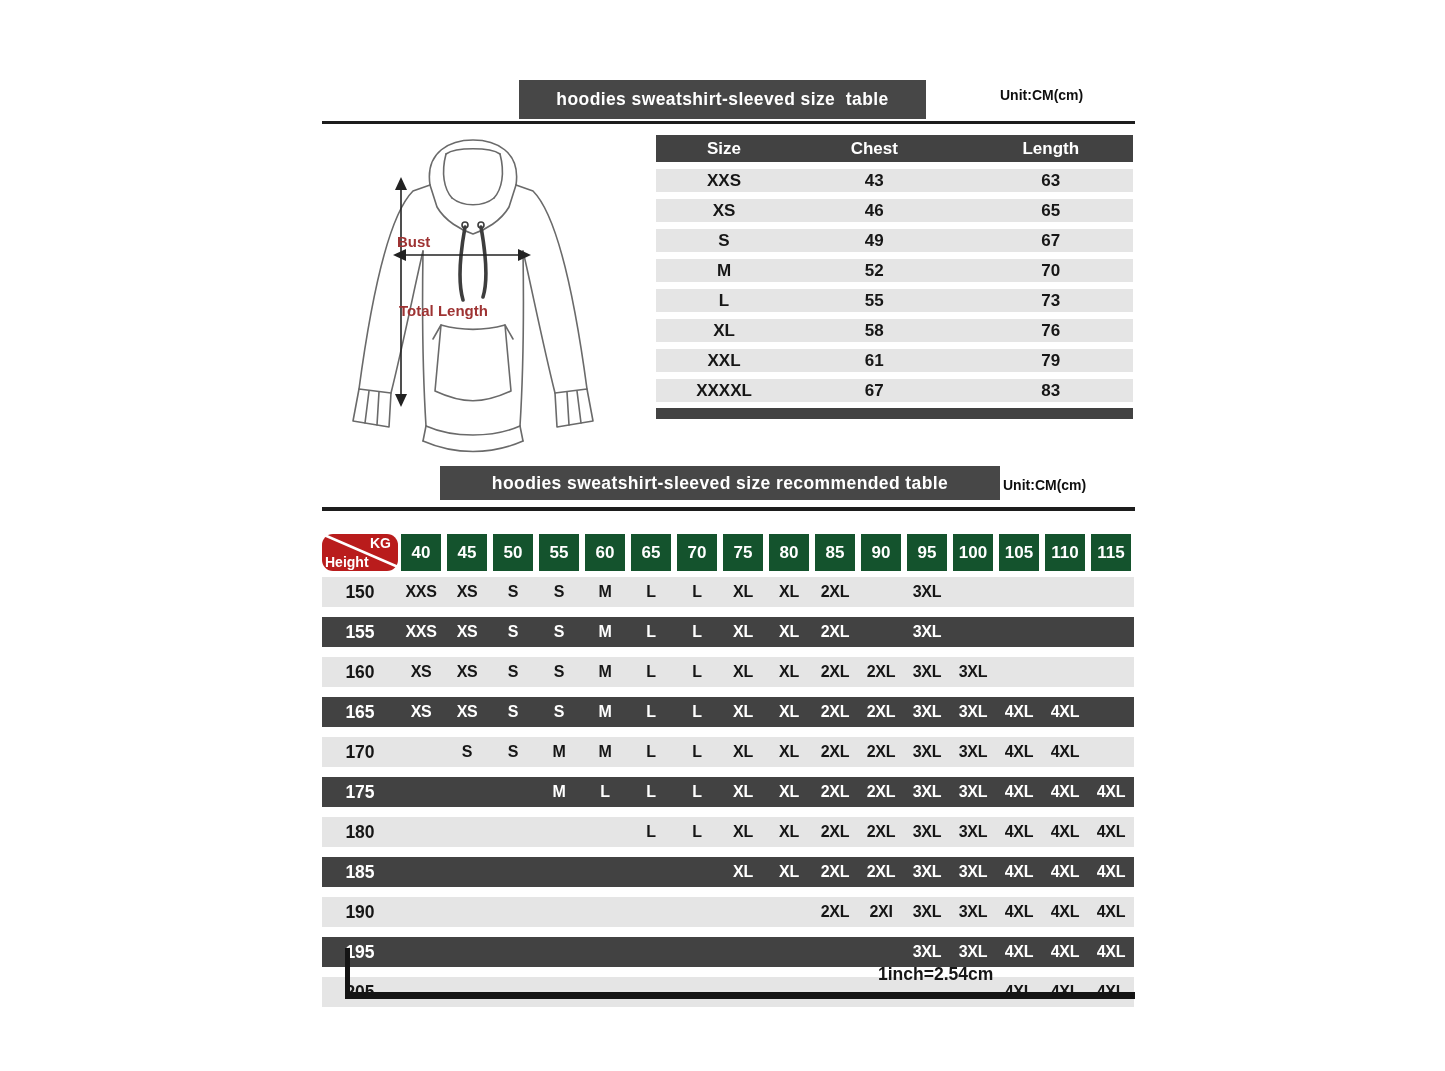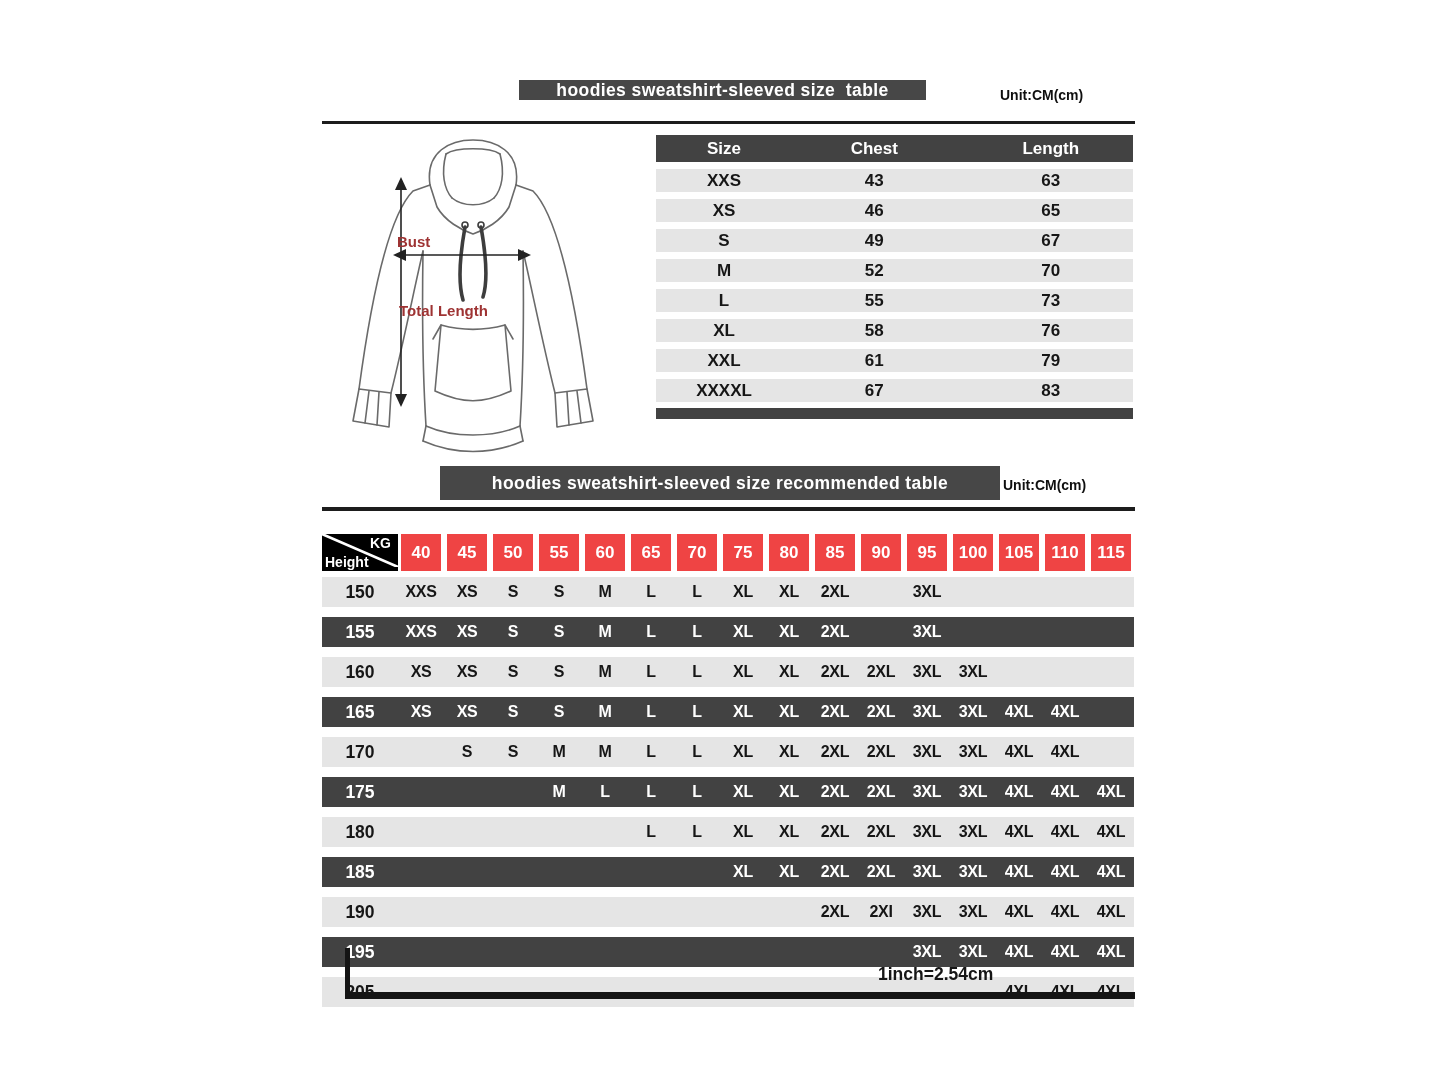--- a/index.html
+++ b/index.html
@@ -11,40 +11,40 @@
   .unit{font-size:14px;color:#0f0f0f;white-space:pre;}
   .rule{background:#1d1d1d;}
   
   .t1-head{display:grid;grid-template-columns:26% 37% 37%;height:27px;background:#424242;color:#fff;}
   .t1-row{display:grid;grid-template-columns:26% 37% 37%;height:23px;margin-top:7px;background:#e5e5e5;}
   .t1-cell{display:flex;align-items:center;justify-content:center;font-size:17px;padding-left:12px;}
   .t1-foot{height:11px;margin-top:6px;background:#424242;}
   
   .t2-grid{display:grid;grid-template-columns:76px repeat(16,46px);}
   .t2-headrow{height:33px;}
-  .t2-hbox{margin:0 3px;background:#ef4444;color:#fff;display:flex;align-items:center;justify-content:center;
+  .t2-hbox{margin:0 3px;background:#14532d;color:#fff;display:flex;align-items:center;justify-content:center;
            font-size:17px;}
-  .corner{position:relative;background:#000000;}
+  .corner{position:relative;background:#b91c1c;border-radius:11px;}
   .corner .kg{position:absolute;top:1px;right:7px;color:#fff;font-size:14px;}
   .corner .height{position:absolute;bottom:1px;left:3px;color:#fff;font-size:14px;}
   .t2-row{height:30px;margin-top:10px;}
   .t2-row.light{background:#e5e5e5;color:#161616;}
   .t2-row.dark{background:#424242;color:#ffffff;}
   .t2-cell{display:flex;align-items:center;justify-content:center;font-size:16px;letter-spacing:-.3px;}
   .t2-hcell{font-size:17.5px;letter-spacing:0;}
   
   .foot-text{font-size:17.5px;white-space:pre;}
   .black-bar{background:#141414;}
 </style>
 </head>
 <body>
 
 <div id="canvas">
 
-  <div class="abs bar-title" style="left:519px;top:80px;width:407px;height:20px;">hoodies sweatshirt-sleeved size  table</div>
+  <div class="abs bar-title" style="left:519px;top:80px;width:407px;height:39px;">hoodies sweatshirt-sleeved size  table</div>
   <div class="abs unit" style="left:1000px;top:87px;">Unit:CM(cm)</div>
   <div class="abs rule" style="left:322px;top:121px;width:813px;height:3px;"></div>
 
   <svg class="abs" style="left:333px;top:133px;" width="280" height="330" viewBox="0 0 280 330">
     <g fill="none" stroke="#6a6a6a" stroke-width="1.6" stroke-linecap="round" stroke-linejoin="round">
 
       <path d="M97,52 C92,18 118,7 140,7 C162,7 188,18 183,52"></path>
       <path d="M97,52 L104,74 C112,88 128,97 140,101 C152,97 168,88 176,74 L183,52"></path>
       <path d="M113,21 C123,14 157,14 167,21"></path>
       <path d="M113,21 C108,40 111,56 119,65"></path>

